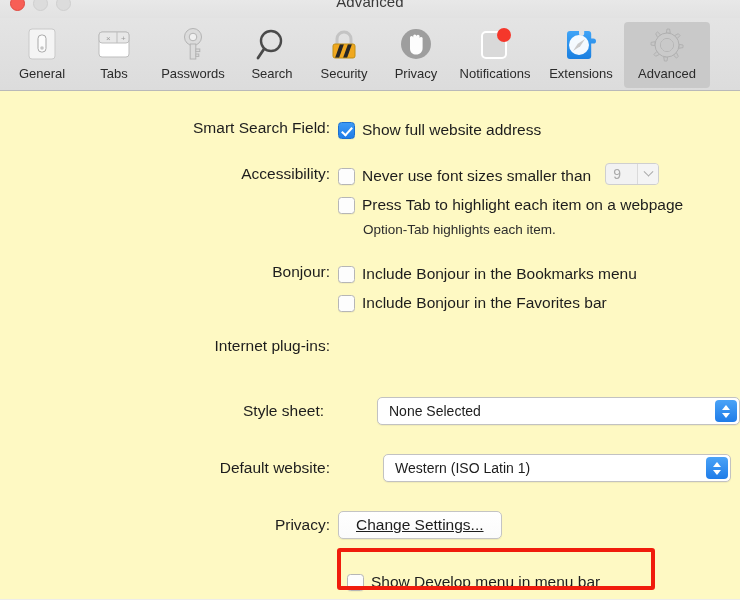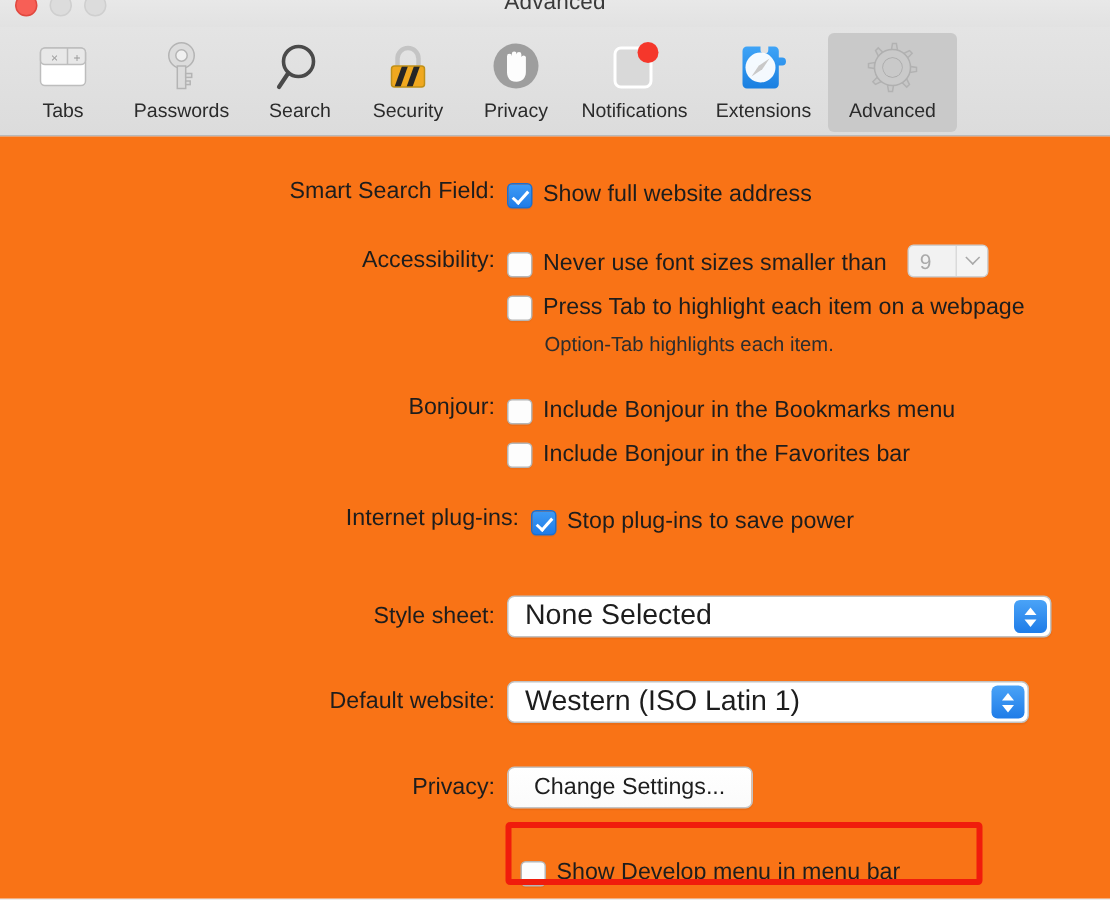--- a/index.html
+++ b/index.html
@@ -95,21 +95,21 @@
     color: #2b2b2b;
     margin-top: 2px;
     white-space: nowrap;
   }
   .tab.wide { width: 86px; }
 
   
   .content {
     position: relative;
     height: calc(600px - 18px - 74px);
-    background: #f97316;
+    background: #fef9c3;
     padding-top: 18px;
   }
 
   .row {
     display: flex;
     align-items: flex-start;
     margin-bottom: 0;
   }
   .row .label {
     width: 338px;
@@ -213,23 +213,24 @@
   
   .popup {
     position: relative;
     height: 28px;
     background: #fff;
     border: 1px solid #c2c2c2;
     border-radius: 5px;
     display: flex;
     align-items: center;
     padding-left: 11px;
-    font-size: 19px;
+    font-size: 14px;
     color: #1d1d1d;
     box-shadow: 0 1px 1px rgba(0,0,0,.06);
+    margin-left: 45px;
   }
   .popup .arrows {
     position: absolute;
     right: 2px;
     top: 2px;
     bottom: 2px;
     width: 22px;
     background: linear-gradient(to bottom, #4aa3f7 0%, #1f7ce8 100%);
     border-radius: 4px;
     display: flex;
@@ -257,20 +258,21 @@
     justify-content: center;
     height: 28px;
     padding: 0 17px;
     background: linear-gradient(to bottom, #ffffff 0%, #fbfbfb 100%);
     border: 1px solid #c4c4c4;
     border-radius: 5px;
     font-size: 15.5px;
     color: #1d1d1d;
     box-shadow: 0 1px 1px rgba(0,0,0,.07);
     white-space: nowrap;
+    text-decoration: underline;
   }
 
   
   .highlight {
     position: absolute;
     border: 4px solid #f01c0c;
     border-radius: 3px;
   }
 </style>
 </head>
@@ -282,20 +284,30 @@
     <div class="traffic-lights">
       <div class="light close"></div>
       <div class="light min"></div>
       <div class="light zoom"></div>
     </div>
     <div class="win-title">Advanced</div>
   </div>
 
   <div class="toolbar">
 
+    <div class="tab">
+      <div class="ico">
+        <svg width="34" height="36" viewBox="0 0 34 36">
+          <rect x="4" y="2" width="26" height="30" rx="3" fill="#f4f4f4" stroke="#c9c9c9"></rect>
+          <rect x="13" y="8" width="8" height="17" rx="3.5" fill="#fbfbfb" stroke="#a9a9a9"></rect>
+          <circle cx="17" cy="21" r="1.8" fill="#c6c6c6"></circle>
+        </svg>
+      </div>
+      <div class="lbl">General</div>
+    </div>
 
     <div class="tab">
       <div class="ico">
         <svg width="36" height="36" viewBox="0 0 36 36">
           <rect x="3" y="5" width="30" height="25" rx="3" fill="#ffffff" stroke="#bdbdbd"></rect>
           <rect x="3" y="5" width="30" height="11" rx="3" fill="#e8e8e8" stroke="#bdbdbd"></rect>
           <line x1="21" y1="5" x2="21" y2="16" stroke="#bdbdbd"></line>
           <text x="10" y="14" font-size="8" fill="#9a9a9a" font-family="Liberation Sans, sans-serif">×</text>
           <text x="25" y="14" font-size="8" fill="#9a9a9a" font-family="Liberation Sans, sans-serif">+</text>
         </svg>
@@ -444,28 +456,22 @@
           <div class="checkbox"></div>
           <div class="cbtext">Include Bonjour in the Bookmarks menu</div>
         </div>
         <div class="cbline">
           <div class="checkbox"></div>
           <div class="cbtext">Include Bonjour in the Favorites bar</div>
         </div>
       </div>
     </div>
 
-    <div class="row" style="margin-top:23px;padding-left:16px;">
+    <div class="row" style="margin-top:23px;">
       <div class="label">Internet plug-ins:</div>
-      <div class="field">
-        <div class="cbline">
-          <div class="checkbox checked"></div>
-          <div class="cbtext">Stop plug-ins to save power</div>
-        </div>
-      </div>
     </div>
 
     <div class="row" style="margin-top:40px; align-items:center;">
       <div class="label">Style sheet:</div>
       <div class="field">
         <div class="popup" style="width:363px;">
           <span>None Selected</span>
           <span class="arrows">
             <span class="tri-up"></span>
               <span class="tri-dn"></span>

